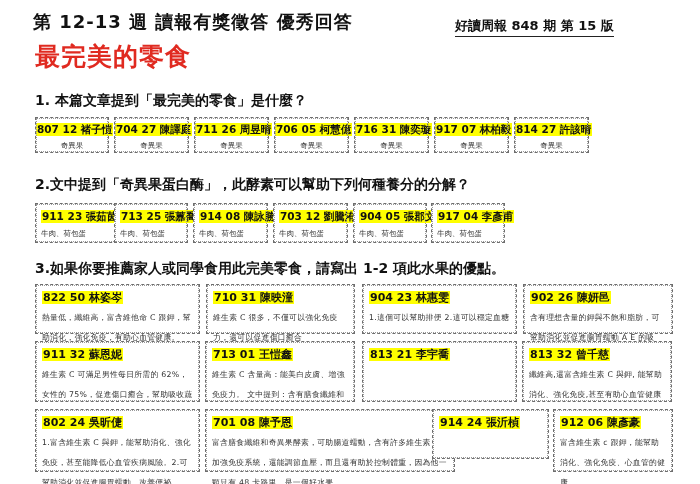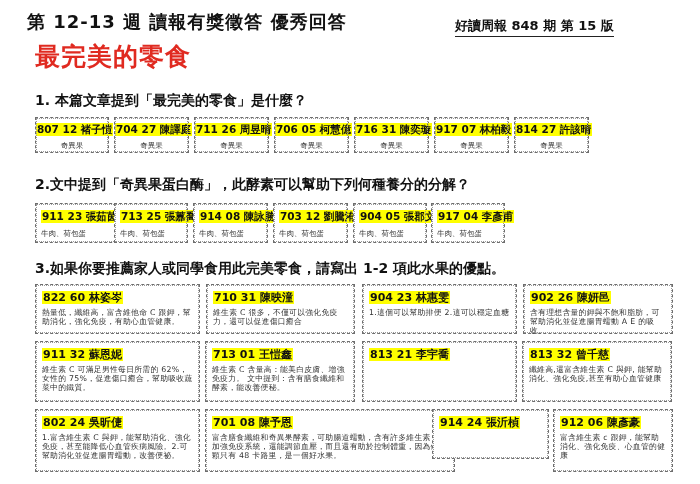--- a/index.html
+++ b/index.html
@@ -1,42 +1,42 @@
 <!DOCTYPE html>
 <html><head>
 <meta charset="utf-8">
 <style>
   html, body { margin: 0; padding: 0; }
   body {
     width: 700px; height: 484px; background: #ffffff; position: relative; overflow: hidden;
     font-family: "DejaVu Sans", "Liberation Sans", sans-serif; color: #111;
   }
   .abs { position: absolute; }
-  .week-title { left: 27px; top: 10px; font-size: 18px; font-weight: bold; letter-spacing: 1px; color: #111; white-space: nowrap; }
+  .week-title { left: 33px; top: 10px; font-size: 18px; font-weight: bold; letter-spacing: 1px; color: #111; white-space: nowrap; }
   .issue-info { left: 455px; top: 17px; font-size: 13px; font-weight: bold; white-space: nowrap; border-bottom: 1.5px solid #222; padding-bottom: 1px; color: #111; }
   .main-title { left: 35px; top: 40px; font-size: 25px; font-weight: bold; color: #e02a20; letter-spacing: 1px; white-space: nowrap; }
   .question { font-size: 14px; font-weight: bold; white-space: nowrap; color: #111; }
   .box {
     position: absolute; box-sizing: border-box; border: 1px dashed #6e6e6e; background: #fff;
     outline: 1px dotted #9a9a9a; outline-offset: -2px;
   }
   .name {
     display: inline-block; background: #ffff00; font-weight: bold; font-size: 10.5px; line-height: 13px;
     padding: 0 1px; white-space: nowrap; color: #111;
   }
   .q1 .name { margin-top: 5px; }
   .q1 { text-align: center; }
   .ans { font-size: 7.5px; color: #333; line-height: 12px; }
   .q1 .ans { margin-top: 3px; text-align: center; }
   .q2 { padding-left: 5px; }
   .q2 .name { margin-top: 6px; }
   .q2 .ans { margin-top: 4px; }
   .q3 { padding: 0 6px; }
   .q3 .name { margin-top: 6px; font-size: 11px; }
-  .q3 .ans { margin-top: 3px; font-size: 7.8px; line-height: 9px; letter-spacing: 0.3px; }
+  .q3 .ans { margin-top: 3px; font-size: 7.8px; line-height: 20px; letter-spacing: 0.3px; }
 </style>
 </head>
 <body>
 
 <div class="abs week-title">第 12-13 週  讀報有獎徵答  優秀回答</div>
 <div class="abs issue-info">好讀周報 848 期  第 15 版</div>
 <div class="abs main-title">最完美的零食</div>
 
 <div class="abs question" style="left:35px; top:92px;">1. 本篇文章提到「最完美的零食」是什麼？</div>
 
@@ -92,21 +92,21 @@
   <div class="ans">牛肉、荷包蛋</div>
 </div>
 <div class="box q2" style="left:431px; top:203px; width:74px; height:40px;">
   <div class="name">917  04 李彥甫</div>
   <div class="ans">牛肉、荷包蛋</div>
 </div>
 
 <div class="abs question" style="left:35px; top:260px;">3.如果你要推薦家人或同學食用此完美零食，請寫出 1-2 項此水果的優點。</div>
 
 <div class="box q3" style="left:35px; top:284px; width:165px; height:50px;">
-  <div class="name">822  60 林姿岑</div>
+  <div class="name">822  50 林姿岑</div>
   <div class="ans">熱量低，纖維高，富含維他命 C 跟鉀，幫助消化，強化免疫，有助心血管健康。</div>
 </div>
 <div class="box q3" style="left:206px; top:284px; width:149px; height:50px;">
   <div class="name">710  31 陳映潼</div>
   <div class="ans">維生素 C 很多，不僅可以強化免疫力，還可以促進傷口癒合</div>
 </div>
 <div class="box q3" style="left:362px; top:284px; width:155px; height:50px;">
   <div class="name">904  23 林惠雯</div>
   <div class="ans">1.這個可以幫助排便 2.這可以穩定血糖</div>
 </div>

